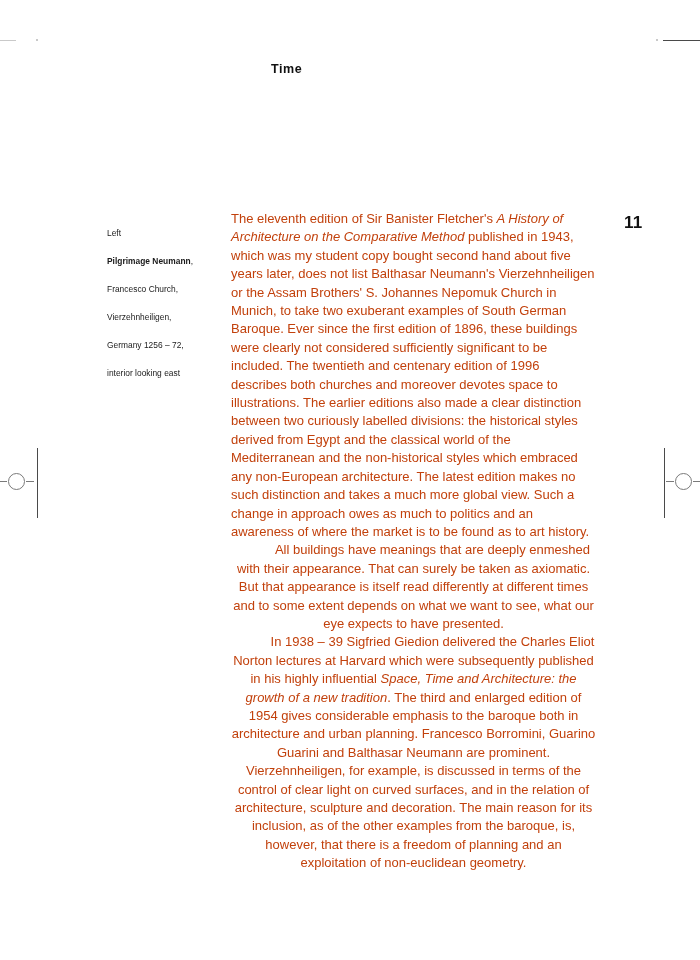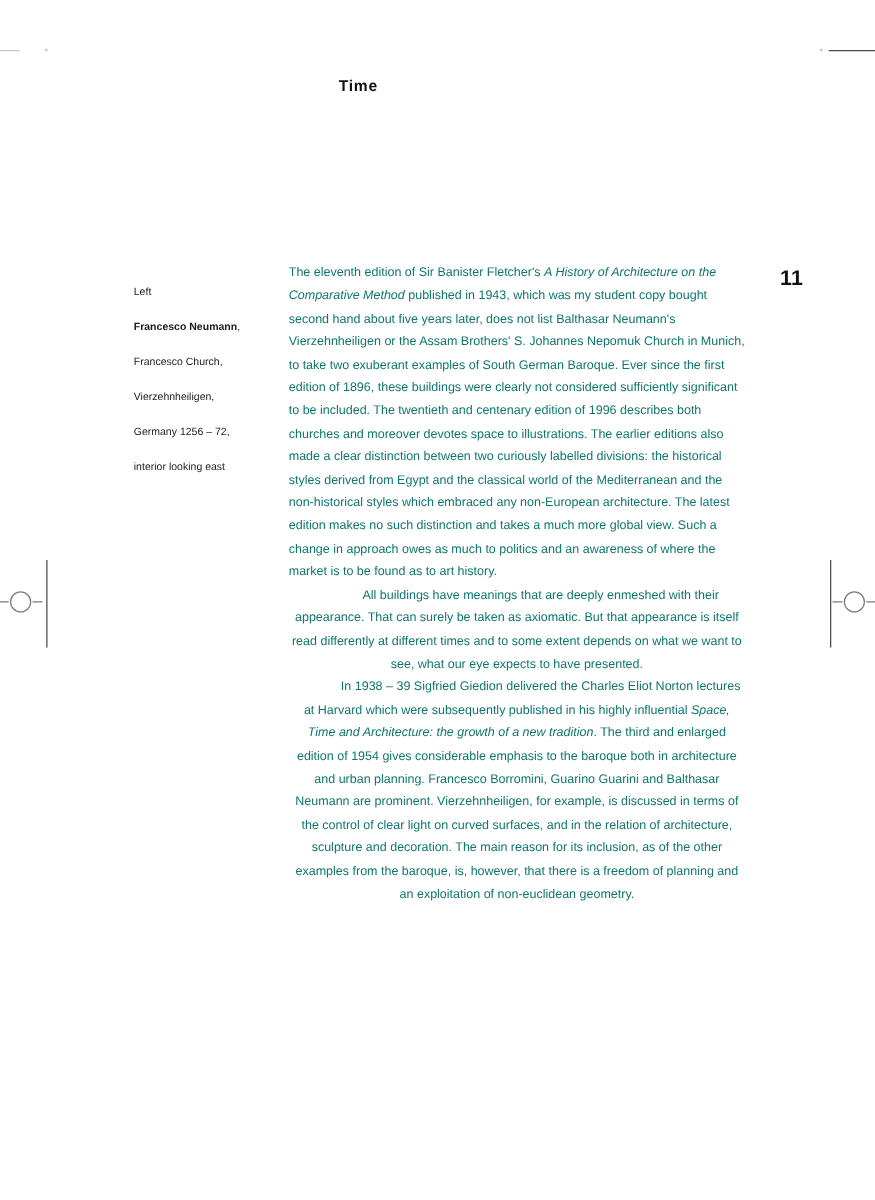--- a/index.html
+++ b/index.html
@@ -100,23 +100,23 @@
     letter-spacing: 0.02px;
   }
   .caption .cap-line { display: block; white-space: nowrap; margin-top: 16px; }
   .caption b { font-weight: bold; }
 
   .body {
     position: absolute;
     left: 231px;
     top: 210px;
     width: 365px;
-    font-size: 10px;
+    font-size: 13px;
     line-height: 18.4px;
-    color: #0f766e;
+    color: #c2410c;
     text-align: left;
   }
   .body p {
     margin: 0;
   }
   .body p.indent {
     text-indent: 38px;
     text-align: center;
   }
   .body i { font-style: italic; }
@@ -139,21 +139,21 @@
 <div class="reg reg-right"></div>
 <div class="reg-tick reg-tick-r-out"></div>
 <div class="reg-tick reg-tick-r-in"></div>
 
 <div class="running-head">Time</div>
 
 <div class="folio">11</div>
 
 <div class="caption">
   <span class="cap-line">Left</span>
-  <span class="cap-line"><b>Francesco Neumann</b><span>,</span></span>
+  <span class="cap-line"><b>Pilgrimage Neumann</b><span>,</span></span>
   <span class="cap-line">Francesco Church,</span>
   <span class="cap-line">Vierzehnheiligen,</span>
   <span class="cap-line">Germany 1256 – 72,</span>
   <span class="cap-line">interior looking east</span>
 </div>
 
 <div class="body" id="body-text">
     <p><span>The eleventh edition of Sir Banister Fletcher's </span><i>A History of Architecture on the Comparative Method</i><span> published in 1943, which was my student copy bought second hand about five years later, does not list Balthasar Neumann's Vierzehnheiligen or the Assam Brothers' S. Johannes Nepomuk Church in Munich, to take two exuberant examples of South German Baroque. Ever since the first edition of 1896, these buildings were clearly not considered sufficiently significant to be included. The twentieth and centenary edition of 1996 describes both churches and moreover devotes space to illustrations. The earlier editions also made a clear distinction between two curiously labelled divisions: the historical styles derived from Egypt and the classical world of the Mediterranean and the non-historical styles which embraced any non-European architecture. The latest edition makes no such distinction and takes a much more global view. Such a change in approach owes as much to politics and an awareness of where the market is to be found as to art history.</span></p>
     <p class="indent"><span>All buildings have meanings that are deeply enmeshed with their appearance. That can surely be taken as axiomatic. But that appearance is itself read differently at different times and to some extent depends on what we want to see, what our eye expects to have presented.</span></p>
     <p class="indent"><span>In 1938 – 39 Sigfried Giedion delivered the Charles Eliot Norton lectures at Harvard which were subsequently published in his highly influential </span><i>Space, Time and Architecture: the growth of a new tradition</i><span>. The third and enlarged edition of 1954 gives considerable emphasis to the baroque both in architecture and urban planning. Francesco Borromini, Guarino Guarini and Balthasar Neumann are prominent. Vierzehnheiligen, for example, is discussed in terms of the control of clear light on curved surfaces, and in the relation of architecture, sculpture and decoration. The main reason for its inclusion, as of the other examples from the baroque, is, however, that there is a freedom of planning and an exploitation of non-euclidean geometry.</span></p>

